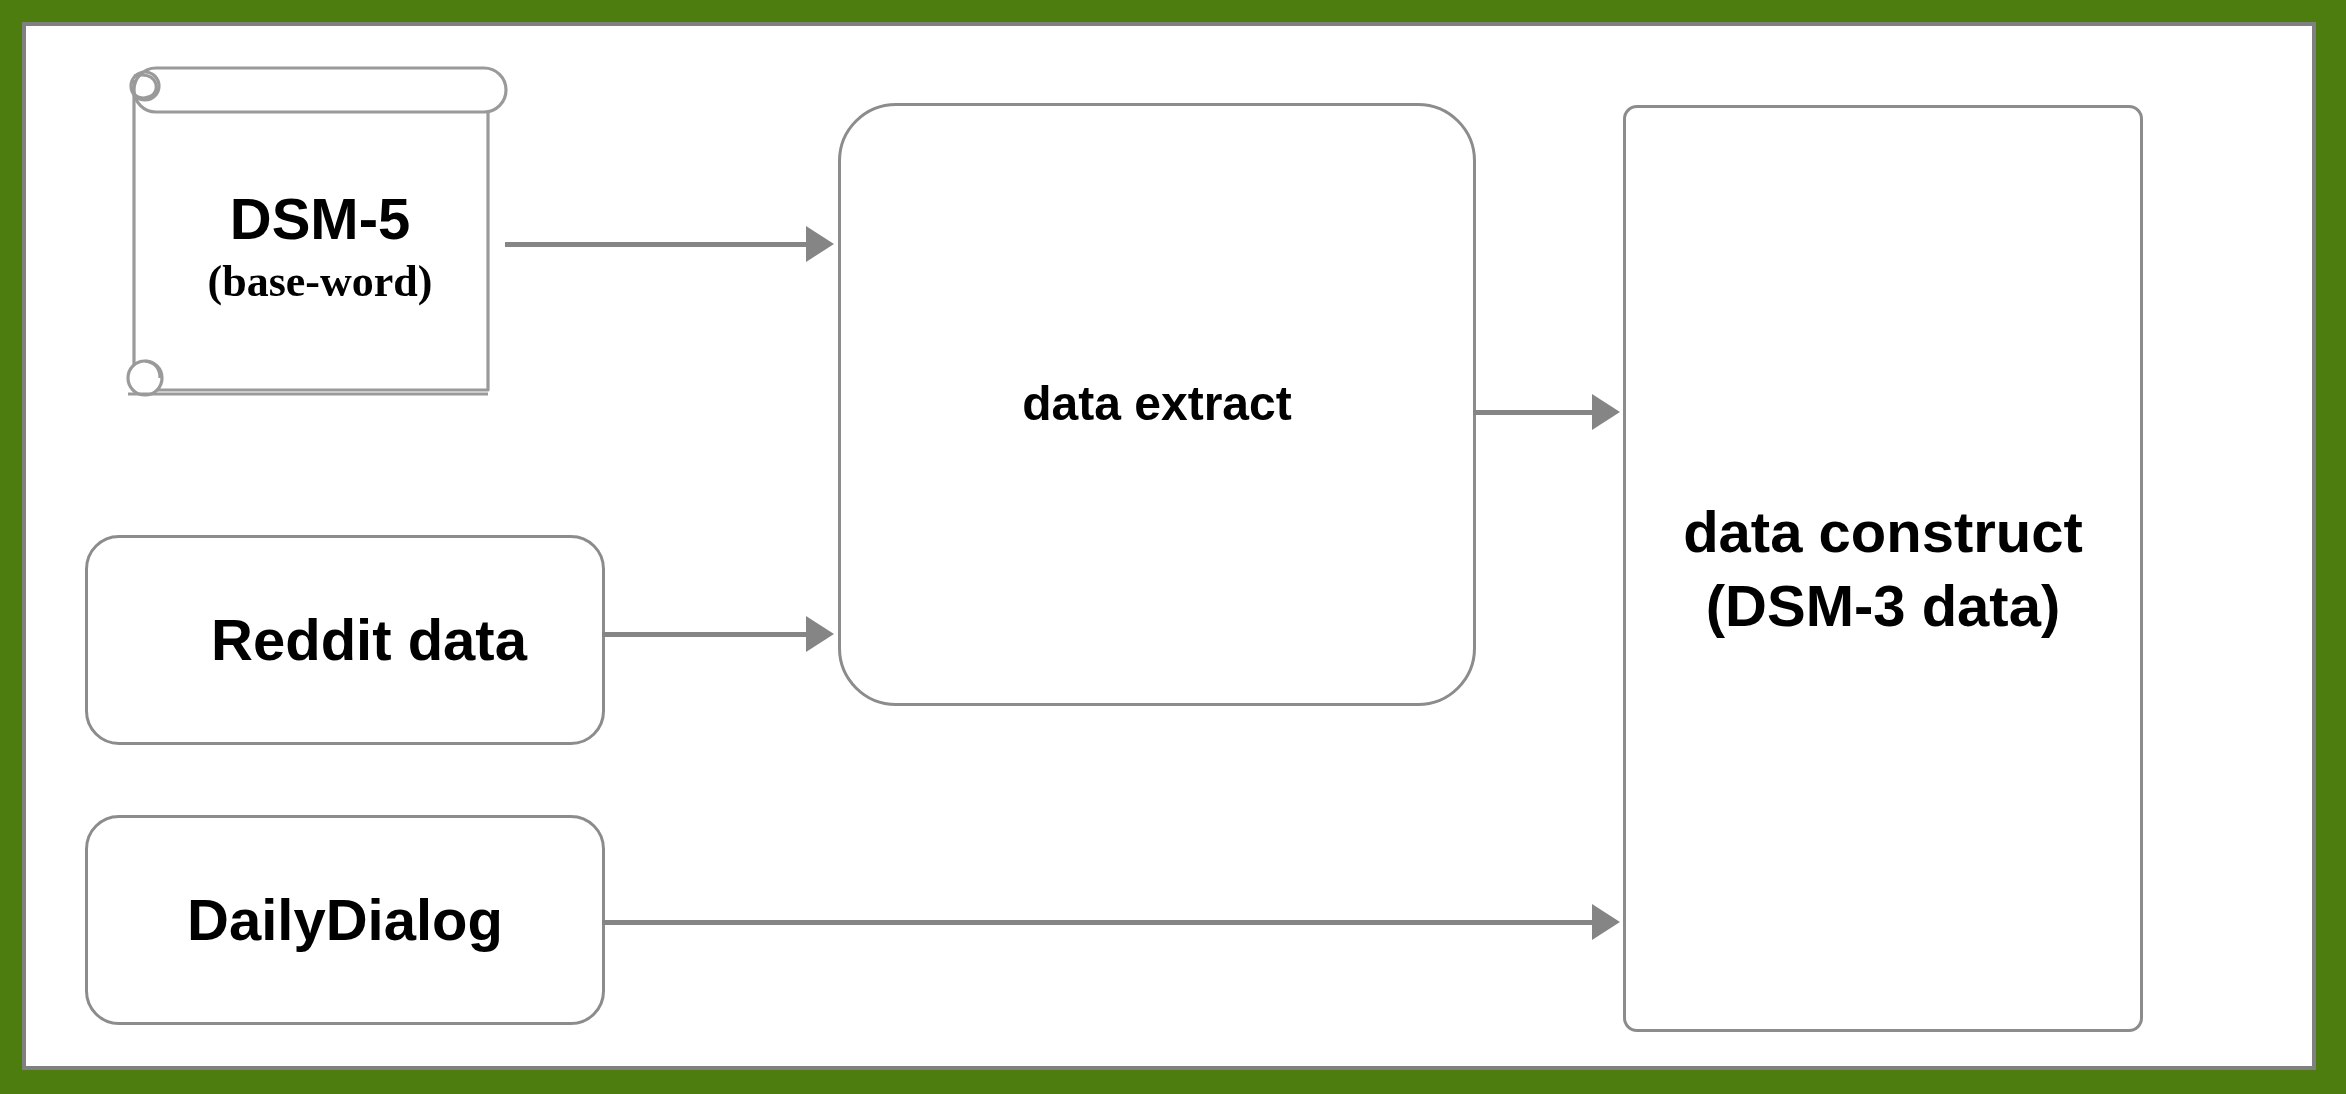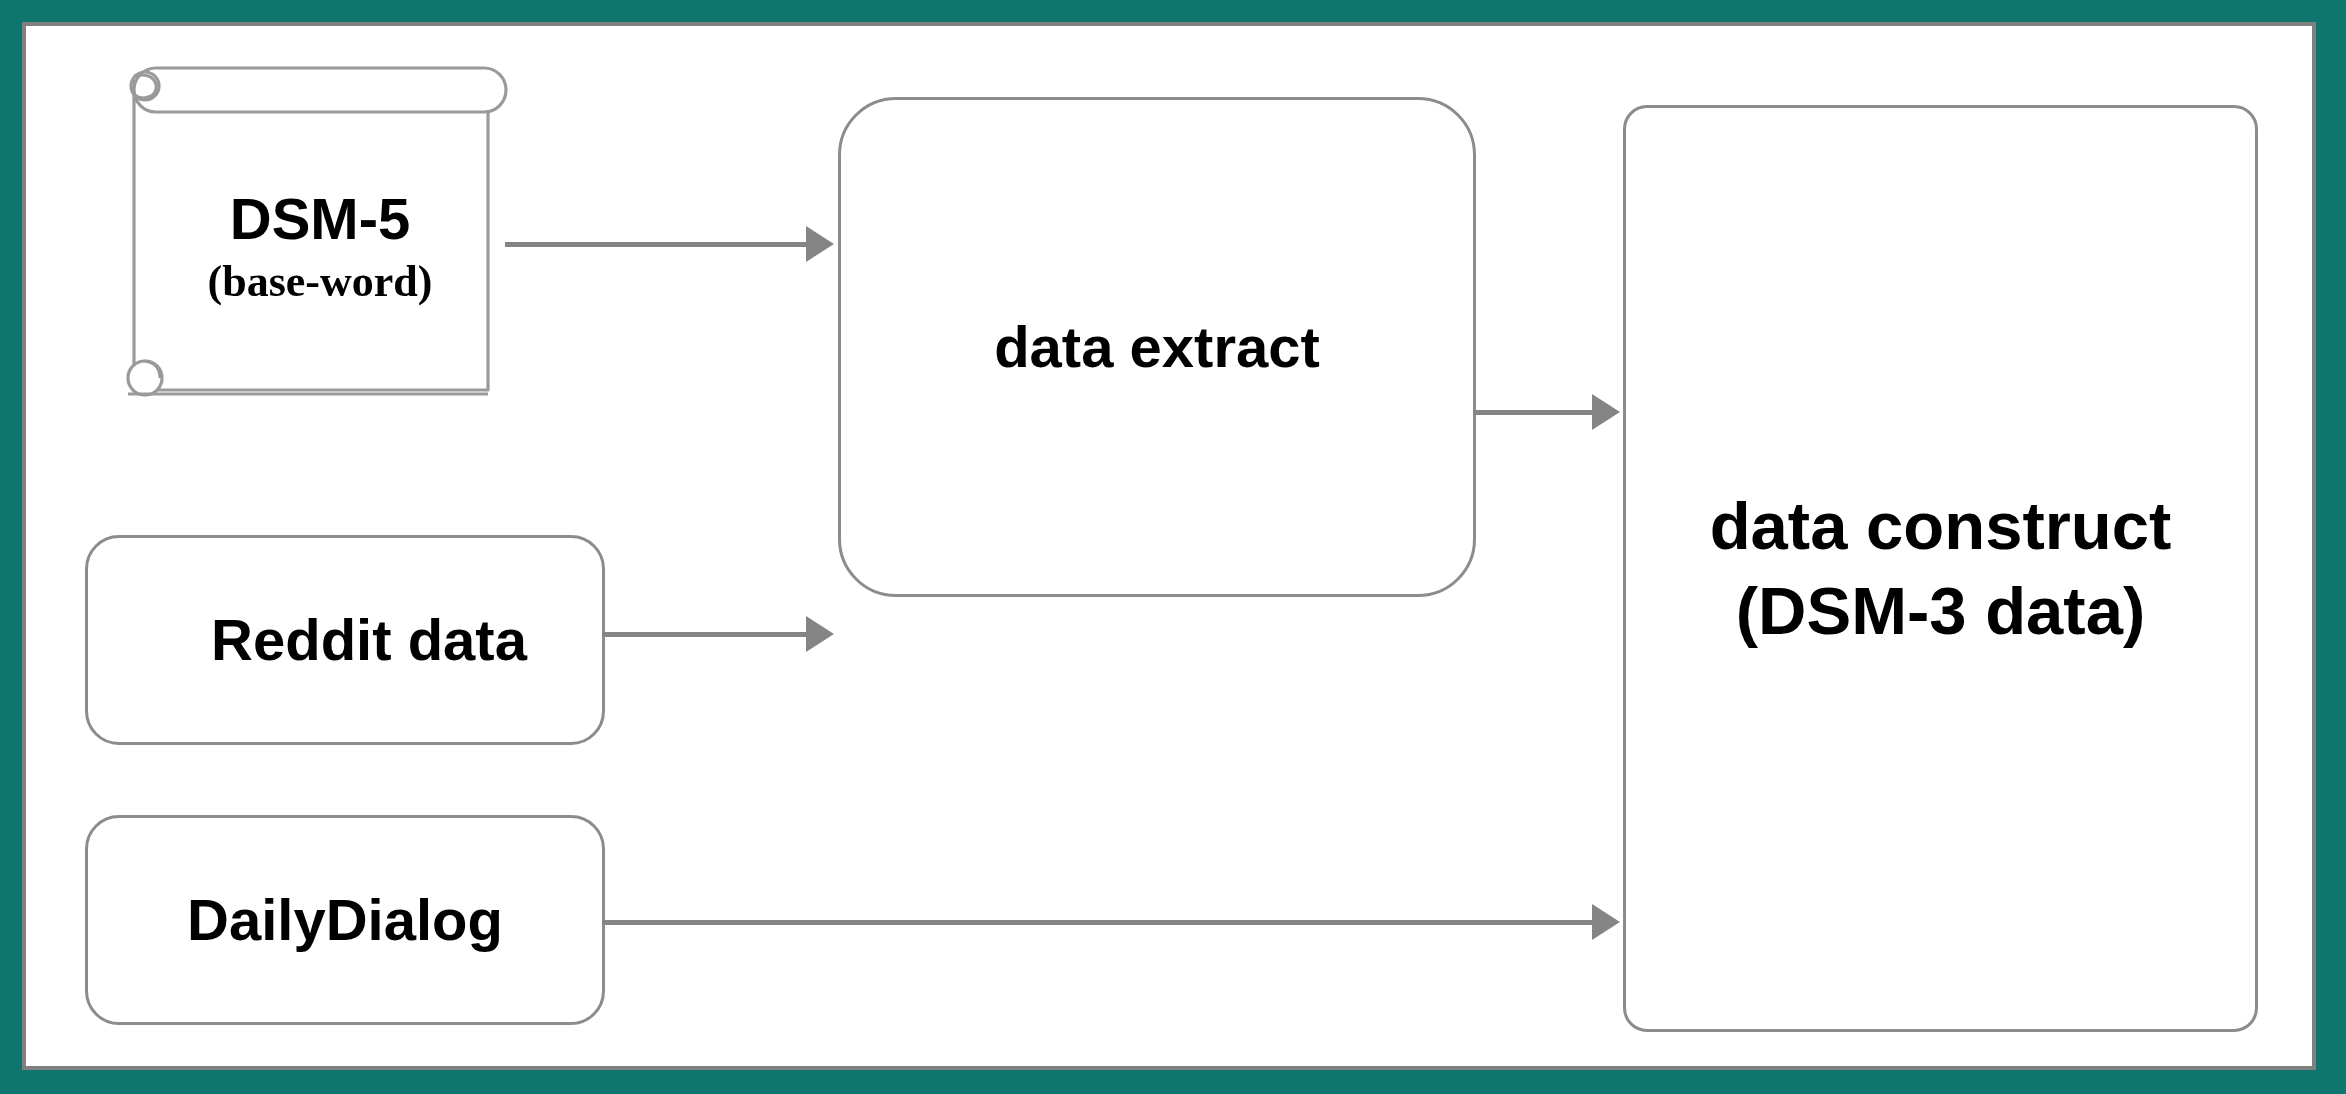--- a/index.html
+++ b/index.html
@@ -8,21 +8,21 @@
     padding: 0;
     background: #ffffff;
   }
   body {
     font-family: "Liberation Sans", sans-serif;
   }
   #canvas {
     position: relative;
     width: 2346px;
     height: 1094px;
-    background: #0f766e;
+    background: #4d7c0f;
     overflow: hidden;
   }
   
   .outer-frame {
     position: absolute;
     left: 22px;
     top: 22px;
     width: 2294px;
     height: 1048px;
     border: 4px solid #808080;
@@ -62,33 +62,33 @@
   #node-dailydialog {
     left: 85px;
     top: 815px;
     width: 520px;
     height: 210px;
     border-radius: 34px;
     font-size: 58px;
   }
   #node-data-extract {
     left: 838px;
-    top: 97px;
+    top: 103px;
     width: 638px;
-    height: 500px;
+    height: 603px;
     border-radius: 58px;
-    font-size: 58px;
+    font-size: 48px;
   }
   #node-data-construct {
     left: 1623px;
     top: 105px;
-    width: 635px;
+    width: 520px;
     height: 927px;
-    border-radius: 24px;
-    font-size: 67px;
+    border-radius: 14px;
+    font-size: 58px;
   }
   
   #node-dsm5 {
     position: absolute;
     left: 120px;
     top: 60px;
     width: 400px;
     height: 350px;
   }
   #node-dsm5 svg {

